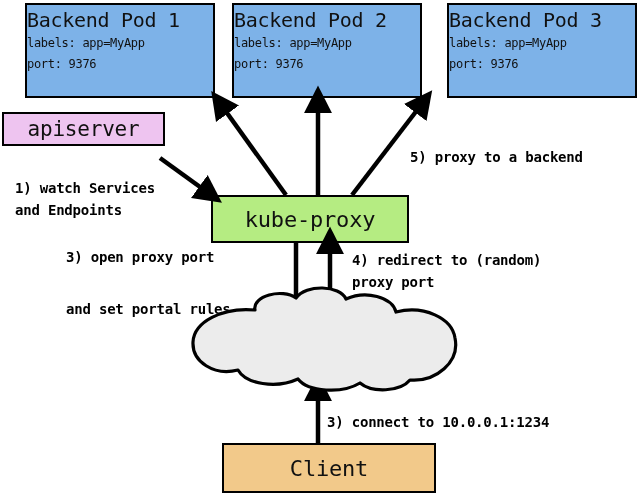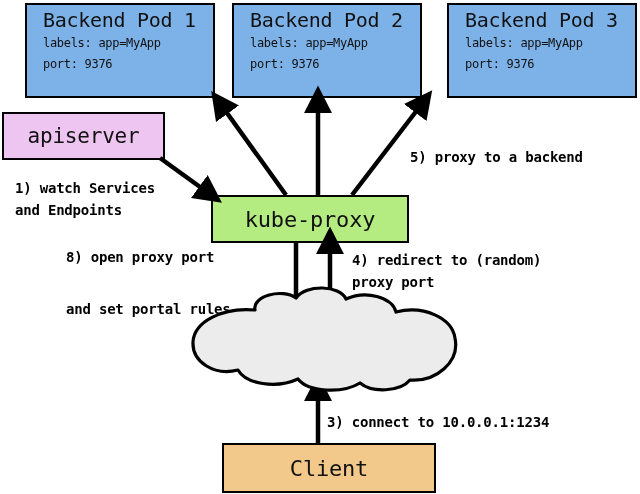--- a/index.html
+++ b/index.html
@@ -30,21 +30,21 @@
   .node {
     position: absolute;
     box-sizing: border-box;
     border: 2.5px solid #000000;
     display: flex;
     flex-direction: column;
     justify-content: center;
   }
   .pod-box {
     background: #7db2e8;
-    padding: 2px 8px 4px 16px;
+    padding: 2px 8px 4px 0;
     justify-content: flex-start;
   }
   .pod-title {
     font-size: 20px;
     line-height: 26px;
     color: #111111;
     white-space: nowrap;
     letter-spacing: -0.3px;
   }
   .pod-line {
@@ -150,41 +150,41 @@
     <div class="pod-line">labels: app=MyApp</div>
     <div class="pod-line">port: 9376</div>
   </div>
 
   <div class="node pod-box" style="left:447px; top:3px; width:190px; height:95px;">
     <div class="pod-title">Backend Pod 3</div>
     <div class="pod-line">labels: app=MyApp</div>
     <div class="pod-line">port: 9376</div>
   </div>
 
-  <div class="node apiserver-box" style="left:2px; top:112px; width:163px; height:48px;">
+  <div class="node apiserver-box" style="left:2px; top:112px; width:163px; height:34px;">
     <div class="apiserver-label">apiserver</div>
   </div>
 
   <div class="node kubeproxy-box" style="left:211px; top:195px; width:198px; height:48px;">
     <div class="kubeproxy-label">kube-proxy</div>
   </div>
 
   <div class="node client-box" style="left:222px; top:443px; width:214px; height:50px;">
     <div class="client-label">Client</div>
   </div>
 
   <div class="cloud-label" style="left:278px; top:340px;">iptables</div>
 
   <div>
     <div class="step-label" style="left:15px; top:177px;">1) watch Services</div>
     <div class="step-label" style="left:15px; top:199px;">and Endpoints</div>
   </div>
 
   <div>
-    <div class="step-label" style="left:66px; top:246px;">8) open proxy port</div>
+    <div class="step-label" style="left:66px; top:246px;">3) open proxy port</div>
     <div class="step-label" style="left:66px; top:268px;margin-top:30px;">and set portal rules</div>
   </div>
 
   <div>
     <div class="step-label" style="left:327px; top:411px;">3) connect to 10.0.0.1:1234</div>
   </div>
 
   <div>
     <div class="step-label" style="left:352px; top:249px;">4) redirect to (random)</div>
     <div class="step-label" style="left:352px; top:271px;">proxy port</div>

